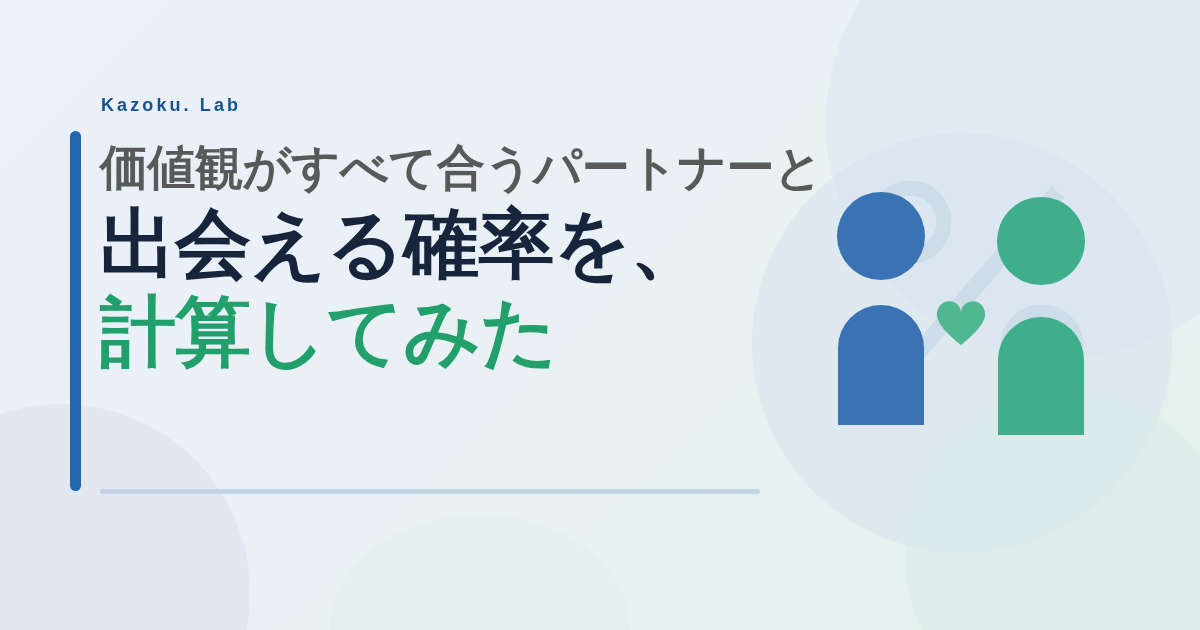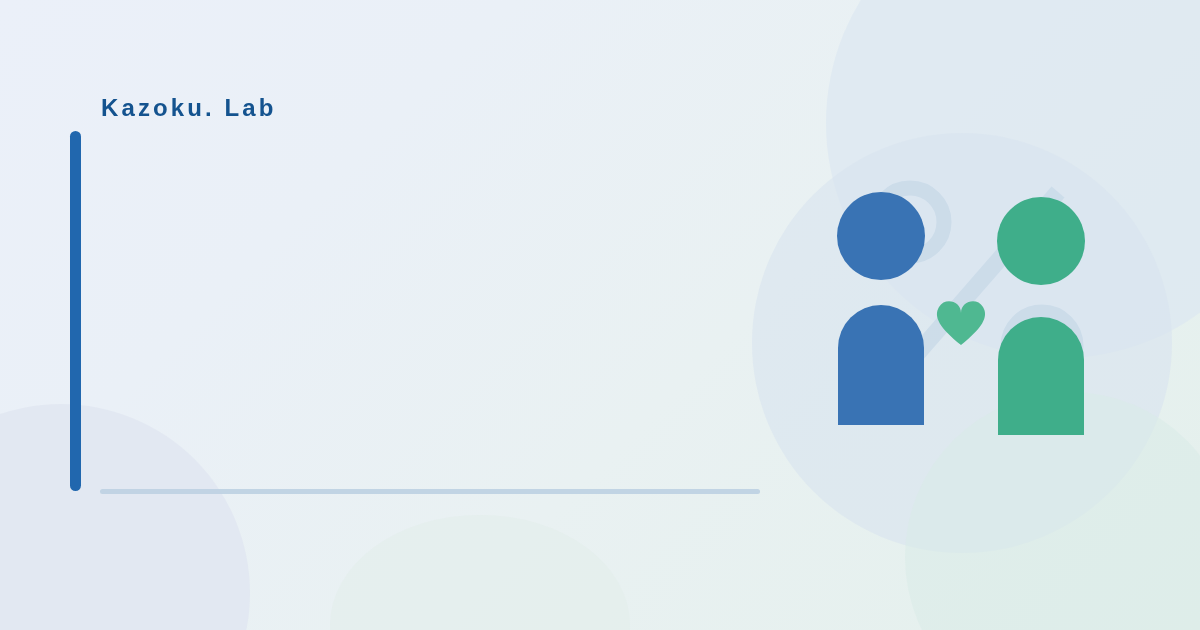--- a/index.html
+++ b/index.html
@@ -76,21 +76,21 @@
   }
 
   
   .text-block {
     position: absolute;
     left: 100px;
     top: 96px;
     width: 760px;
   }
   .eyebrow {
-    font-size: 24px;
+    font-size: 18px;
     font-weight: 700;
     letter-spacing: 3.1px;
     color: #14538f;
     line-height: 1;
     margin: 0 0 28px 1px;
     white-space: nowrap;
   }
   .headline {
     margin: 0;
     font-weight: 800;
@@ -156,20 +156,25 @@
       <circle cx="48" cy="52" r="34"></circle>
       <circle cx="180" cy="176" r="34"></circle>
       <line x1="196" y1="22" x2="34" y2="208" stroke-width="17" stroke-linecap="butt"></line>
     </g>
   </svg>
 
   <div class="accent-bar"></div>
 
   <div class="text-block">
     <div class="eyebrow">Kazoku. Lab</div>
+    <h1 class="headline">
+      <span class="line-1">価値観がすべて合うパートナーと</span>
+      <span class="line-2">出会える確率を、</span>
+      <span class="line-3">計算してみた</span>
+    </h1>
   </div>
 
   <div class="divider"></div>
 
   <svg class="illustration" viewBox="0 0 300 270">
 
     <g>
       <circle cx="69" cy="56" r="44" fill="#3973b4"></circle>
       <path d="M26 245 L26 168 A43 43 0 0 1 112 168 L112 245 Z" fill="#3973b4"></path>
     </g>

